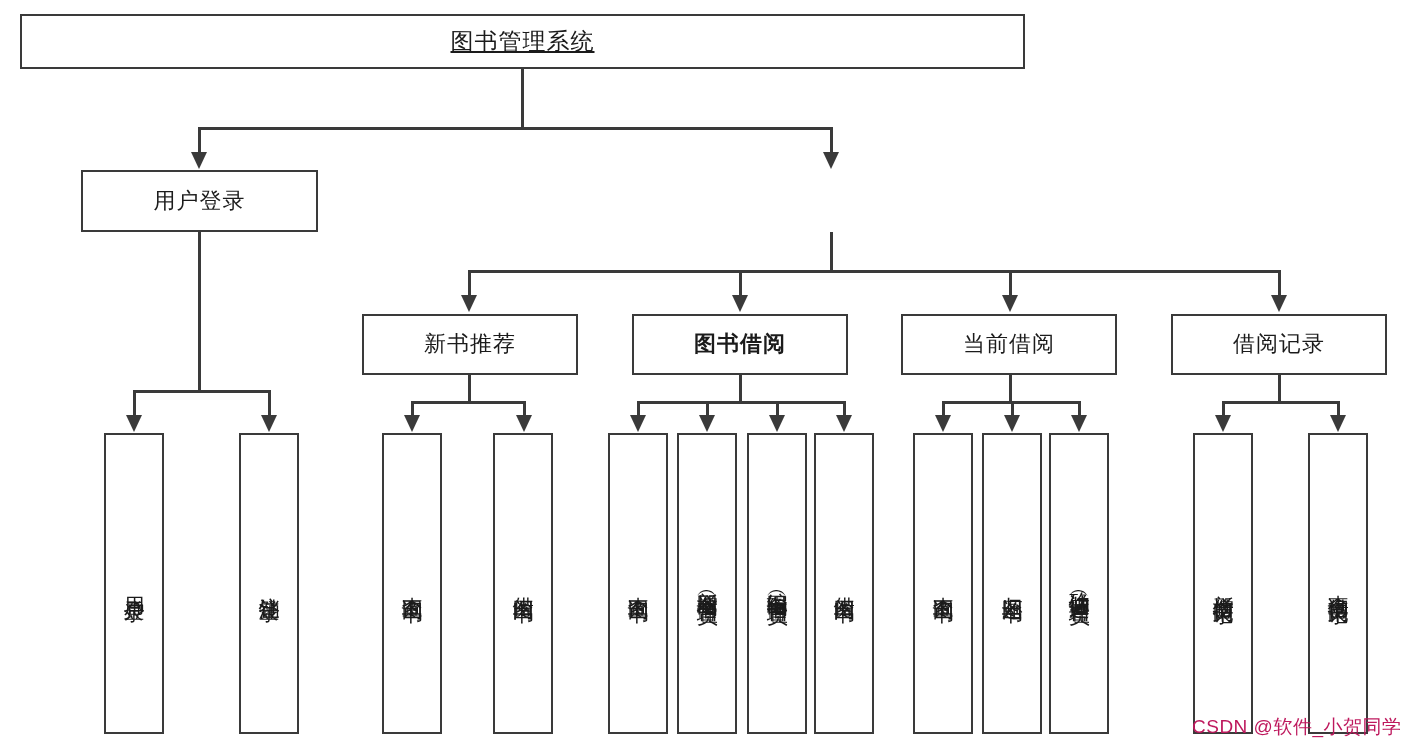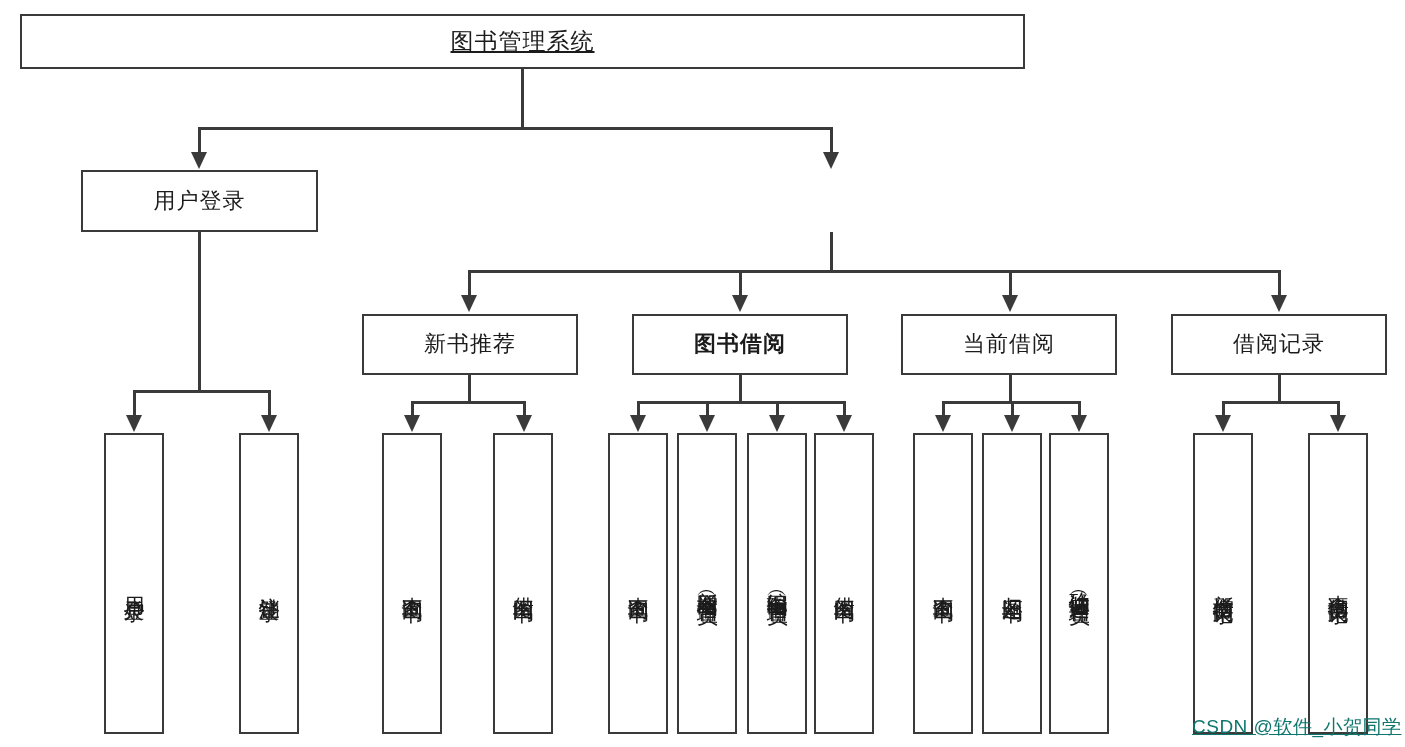--- a/index.html
+++ b/index.html
@@ -65,24 +65,23 @@
     position: absolute;
     width: 0;
     height: 0;
     border-left: 8px solid transparent;
     border-right: 8px solid transparent;
     border-top: 17px solid #3a3a3a;
   }
   .watermark {
     position: absolute;
     font-size: 19px;
-    color: #0f766e;
+    color: #be185d;
     white-space: nowrap;
     letter-spacing: 0.5px;
-    text-decoration: underline;
   }
 </style>
 </head>
 <body>
 
 <div id="canvas">
 
   <div class="node horiz root" style="left:20px; top:14px; width:1005px; height:55px;">
     <span>图书管理系统</span>
   </div>

